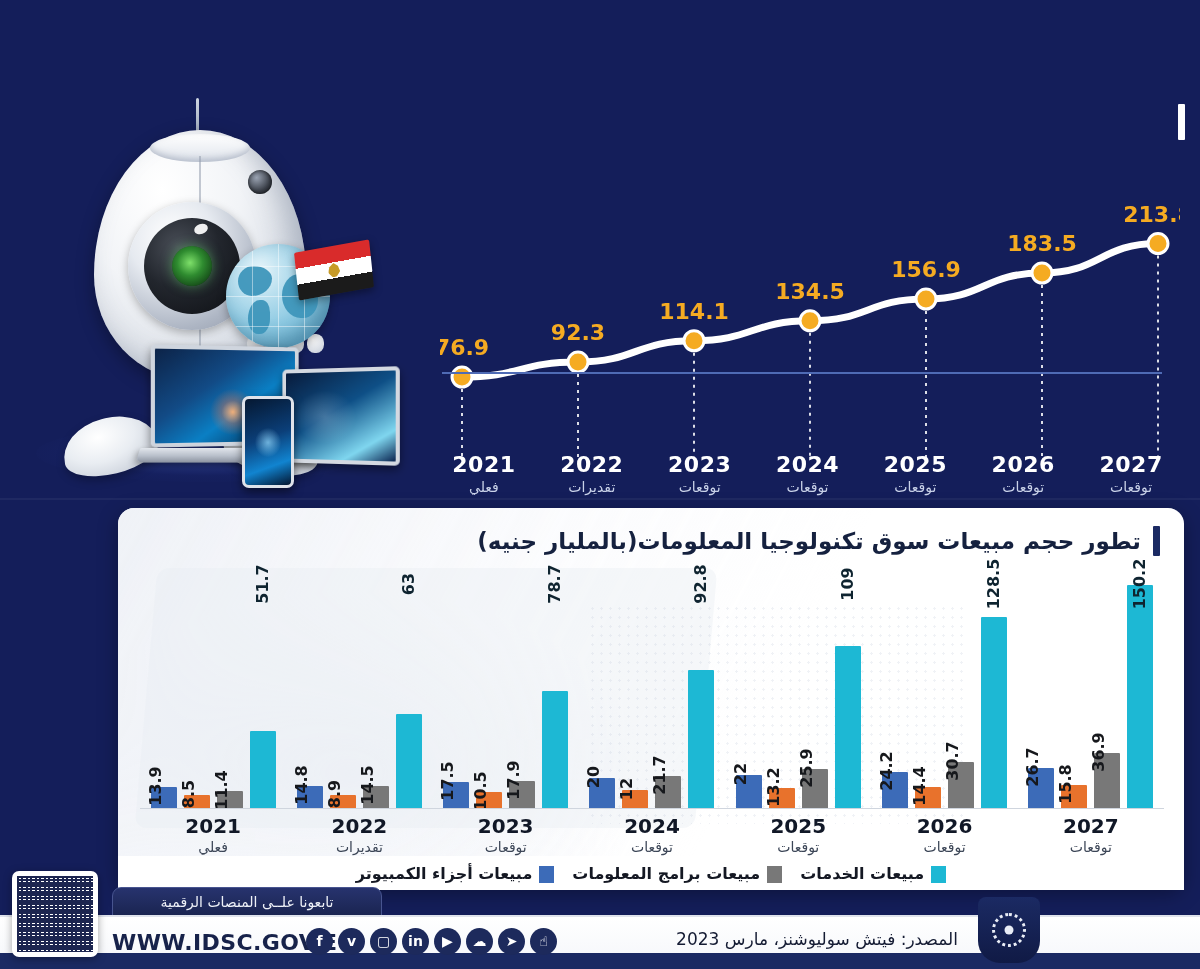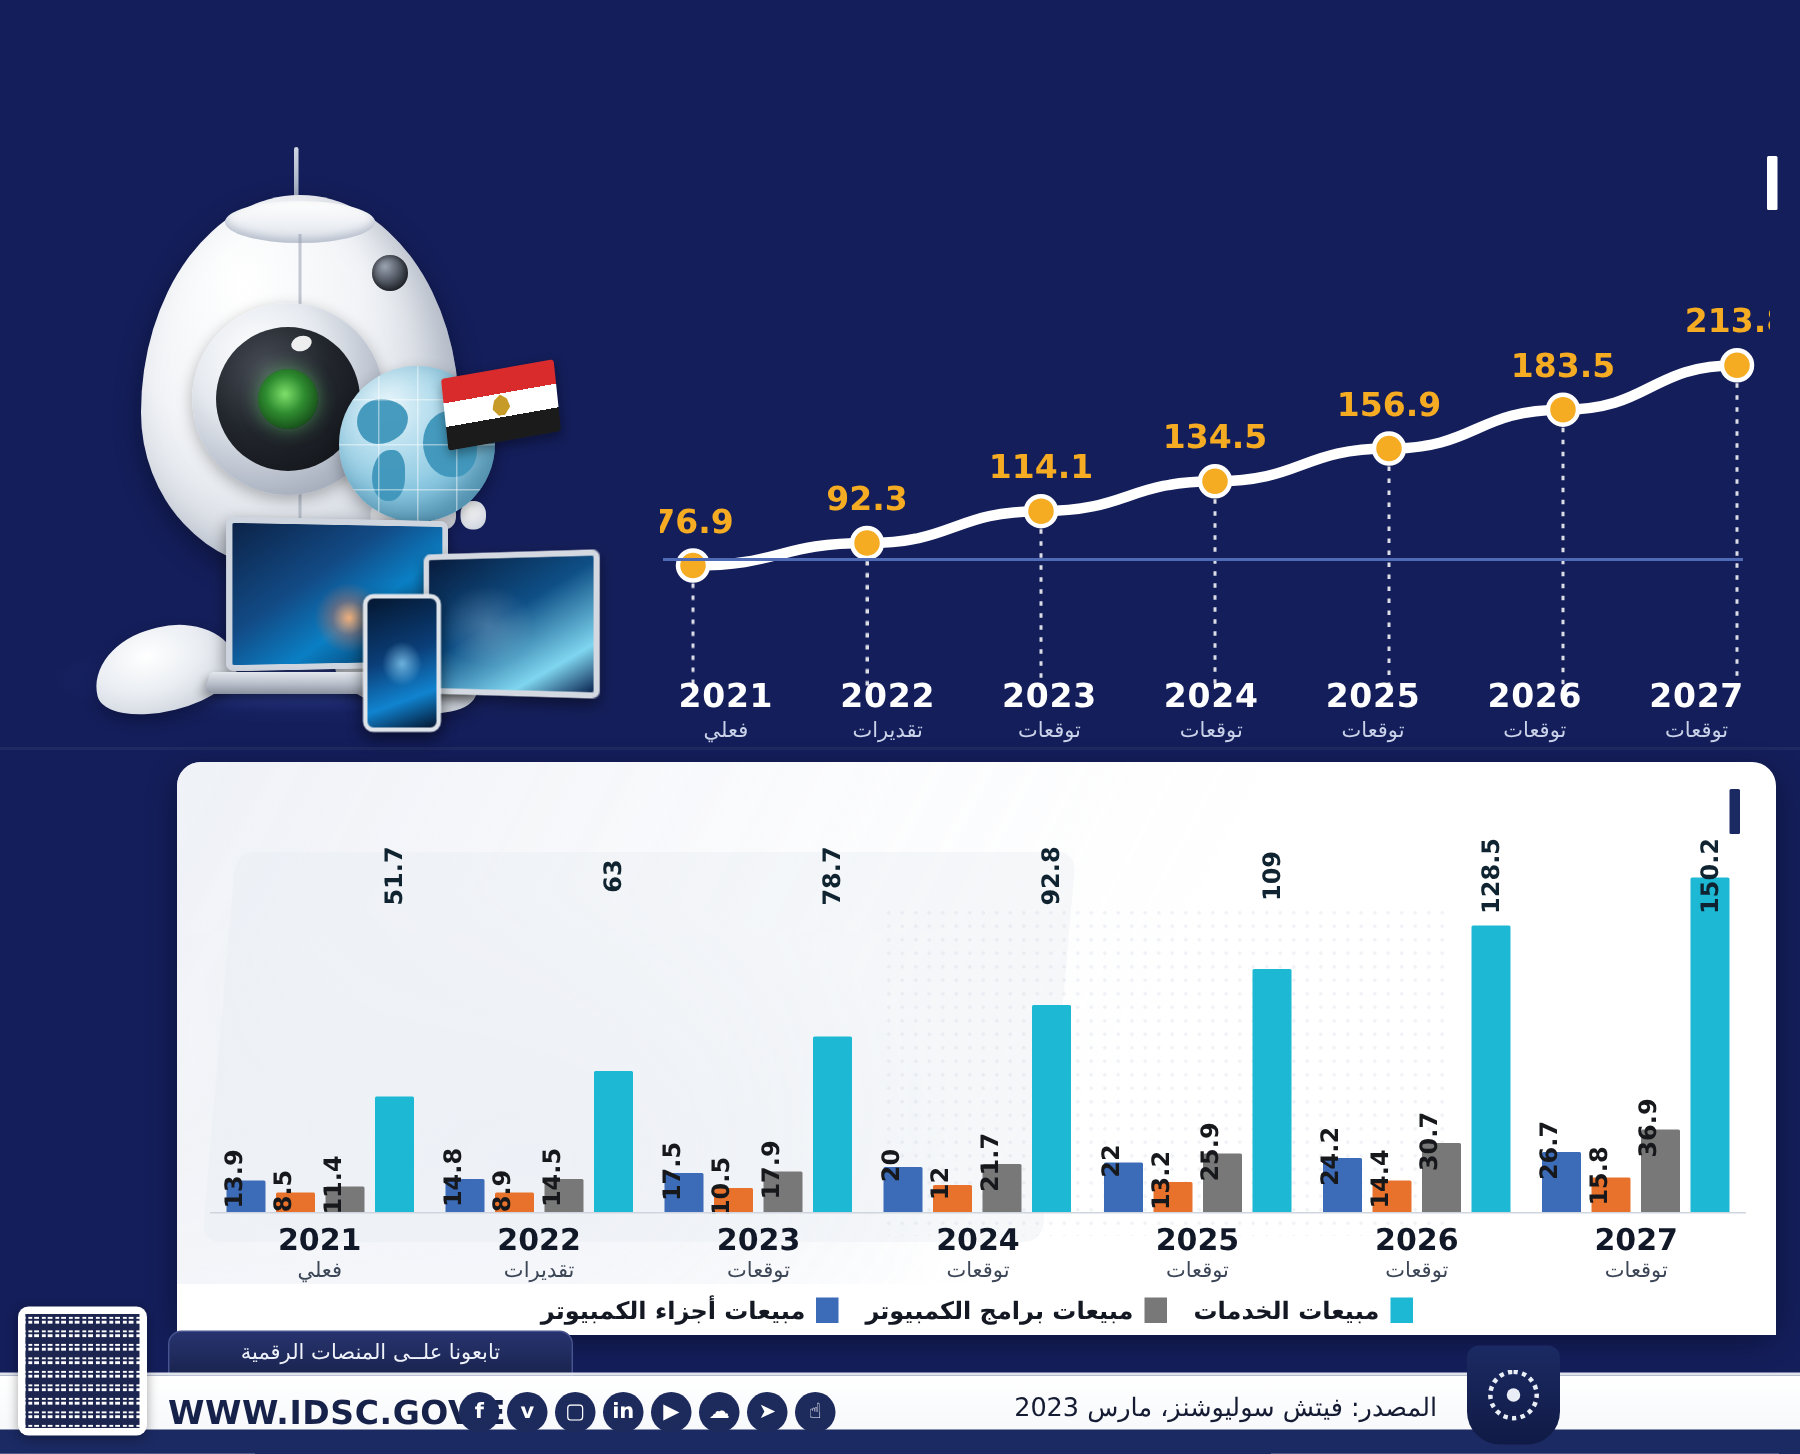--- a/index.html
+++ b/index.html
@@ -342,21 +342,21 @@
   .bar-x .yr { font-size: 20px; font-weight: bold; color: #111827; }
   .bar-x .sub { font-size: 14px; color: #3c4657; margin-top: 1px; direction: rtl; }
 
   
   .legend {
     position: absolute; left: 118px; top: 856px; width: 1066px; height: 34px;
     background: #ffffff;
     display: flex; justify-content: center; align-items: center;
     gap: 18px; direction: rtl; z-index: 6;
   }
-  .legend-item { display: flex; align-items: center; gap: 7px; direction: rtl; }
+  .legend-item { display: flex; align-items: flex-end; gap: 7px; direction: rtl; }
   .legend-swatch { width: 15px; height: 17px; flex: none; }
   .legend-label { font-size: 16px; font-weight: bold; color: #141823; white-space: nowrap; }
 
   
   .footer {
     position: absolute; left: 0; bottom: 0; width: 1052px; height: 82px; z-index: 7;
   }
   .footer-band {
     position: absolute; left: 0; bottom: 0; width: 1200px; height: 54px;
     background: linear-gradient(#ffffff 0%, #f4f6fa 100%);
@@ -546,20 +546,23 @@
       </div>
   </div>
 
   <div class="bar-panel">
     <div class="bar-panel-bg"></div>
     <div class="bar-panel-ghost"></div>
     <div class="bar-panel-dots"></div>
 
     <div class="sec-title-row dark">
       <div class="sec-accent-dark"></div>
+      <div class="sec-title-dark">
+        <span>تطور حجم مبيعات سوق تكنولوجيا المعلومات</span><span>(بالمليار جنيه)</span>
+      </div>
     </div>
 
     <div class="bars-area" id="bars-area">
         <div class="bar-group">
           <div class="bar-col">
             <div class="bar-val" style="bottom: 20.6762px;">13.9</div>
             <div class="bar-rect" style="height: 20.6762px; background: rgb(60, 107, 184);"></div>
           </div>
           <div class="bar-col">
             <div class="bar-val" style="bottom: 12.6437px;">8.5</div>
@@ -723,21 +726,21 @@
       </div>
   </div>
 
   <div class="legend" id="legend">
       <div class="legend-item">
         <span class="legend-swatch" style="background: rgb(29, 184, 212);"></span>
         <span class="legend-label">مبيعات الخدمات</span>
       </div>
       <div class="legend-item">
         <span class="legend-swatch" style="background: rgb(120, 120, 120);"></span>
-        <span class="legend-label">مبيعات برامج الكمبيوتر</span>
+        <span class="legend-label">مبيعات برامج المعلومات</span>
       </div>
       <div class="legend-item">
         <span class="legend-swatch" style="background: rgb(60, 107, 184);"></span>
         <span class="legend-label">مبيعات أجزاء الكمبيوتر</span>
       </div>
     </div>
 
   <div class="footer">
     <div class="follow-pill">
       <span class="follow-text">تابعونا علــى المنصات الرقمية</span>

